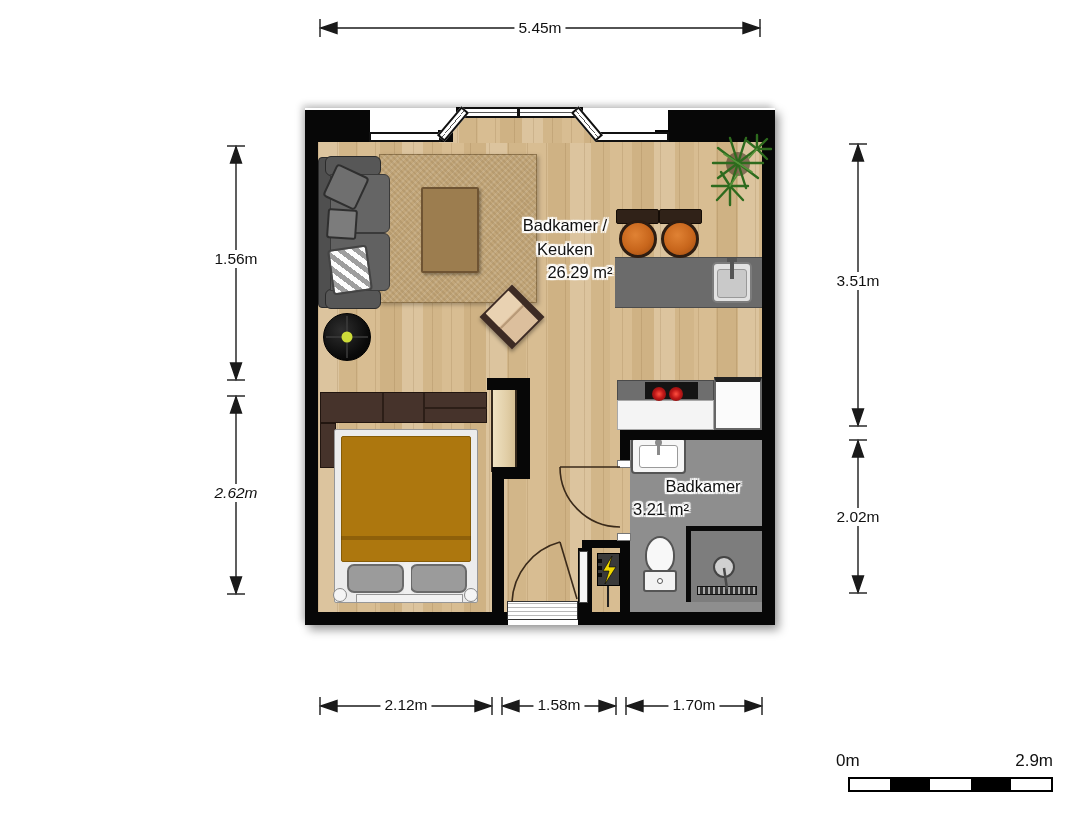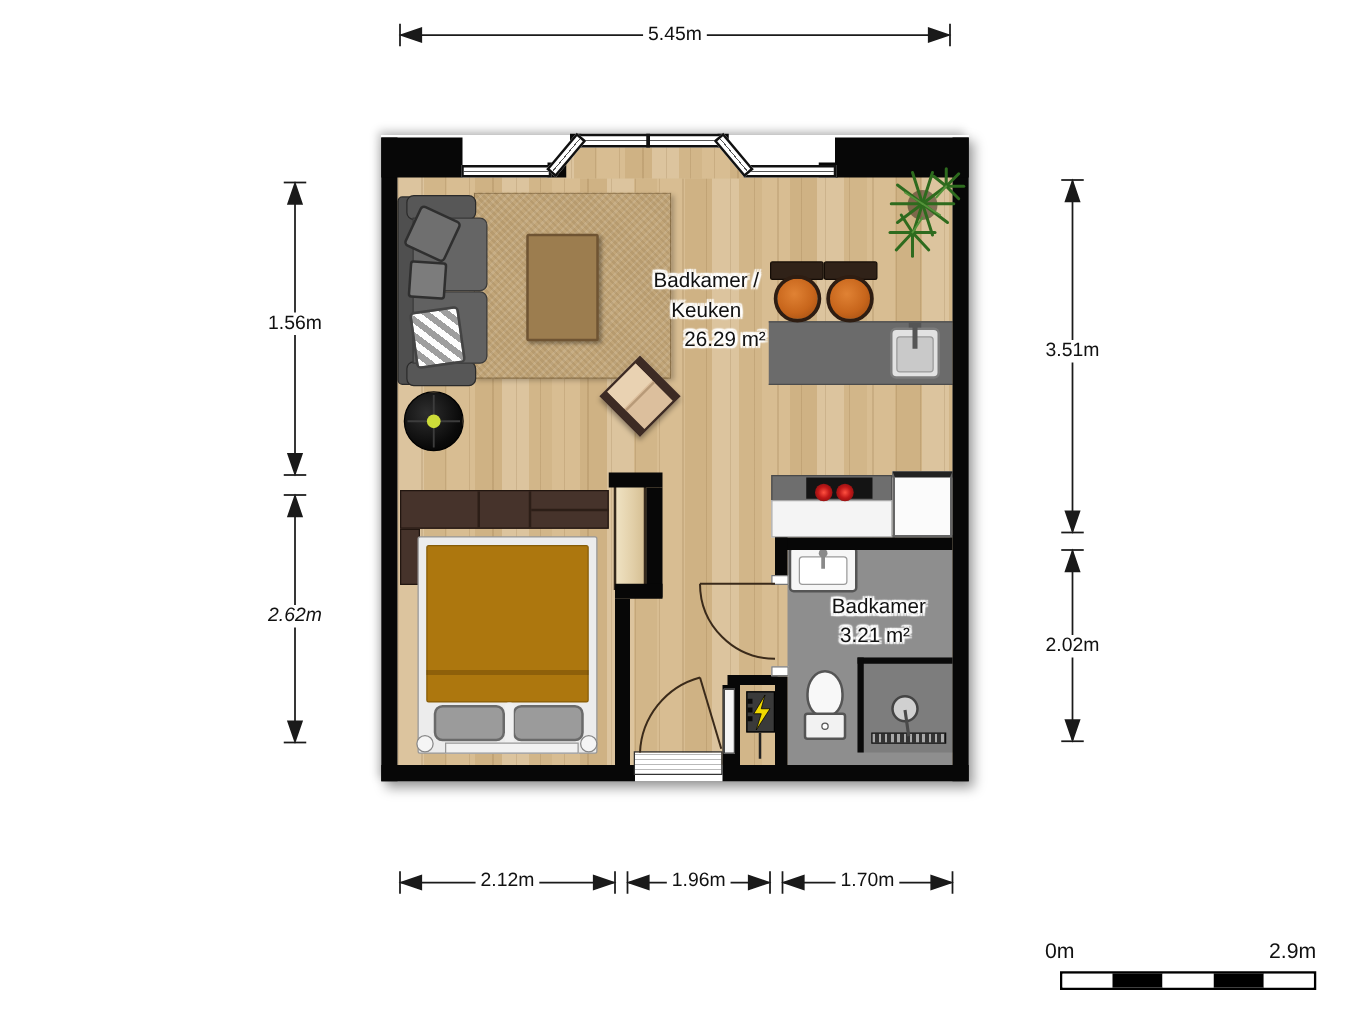--- a/index.html
+++ b/index.html
@@ -290,29 +290,29 @@
         <polygon points="627,706 643,700.5 643,711.5"></polygon>
           <polygon points="761,706 745,700.5 745,711.5"></polygon>
       </g>
     </g>
   </svg>
 
   <div class="room-label halo" style="left:565px;top:225px;">Badkamer /</div>
   <div class="room-label halo" style="left:565px;top:249px;">Keuken</div>
   <div class="room-label halo" style="left:565px;top:272px;margin-left:15px;">26.29 m²</div>
   <div class="room-label halo" style="left:703px;top:486px;">Badkamer</div>
-  <div class="room-label halo" style="left:700px;top:509px;">3.21 m²</div>
+  <div class="room-label halo" style="left:661px;top:509px;">3.21 m²</div>
 
   <div class="dim-label" style="left:540px;top:28px;">5.45m</div>
   <div class="dim-label" style="left:236px;top:259px;">1.56m</div>
   <div class="dim-label" style="left:236px;top:493px;font-style:italic;">2.62m</div>
   <div class="dim-label" style="left:858px;top:281px;">3.51m</div>
   <div class="dim-label" style="left:858px;top:517px;">2.02m</div>
   <div class="dim-label" style="left:406px;top:705px;">2.12m</div>
-  <div class="dim-label" style="left:559px;top:705px;">1.96m</div>
+  <div class="dim-label" style="left:559px;top:705px;">1.58m</div>
   <div class="dim-label" style="left:694px;top:705px;">1.70m</div>
 
   <div class="abs" style="left:836px;top:751px;font-size:17px;color:#111;z-index:30;">0m</div>
   <div class="abs" style="left:1053px;top:751px;font-size:17px;color:#111;transform:translateX(-100%);z-index:30;">2.9m</div>
   <div class="abs" style="left:848px;top:777px;width:205px;height:15px;border:2px solid #000;display:flex;z-index:30;background:#fff;">
     <div class="scale-seg" style="width:20%;background:#fff;"></div>
     <div class="scale-seg" style="width:20%;background:#000;"></div>
     <div class="scale-seg" style="width:20%;background:#fff;"></div>
     <div class="scale-seg" style="width:20%;background:#000;"></div>
     <div class="scale-seg" style="width:20%;background:#fff;"></div>

